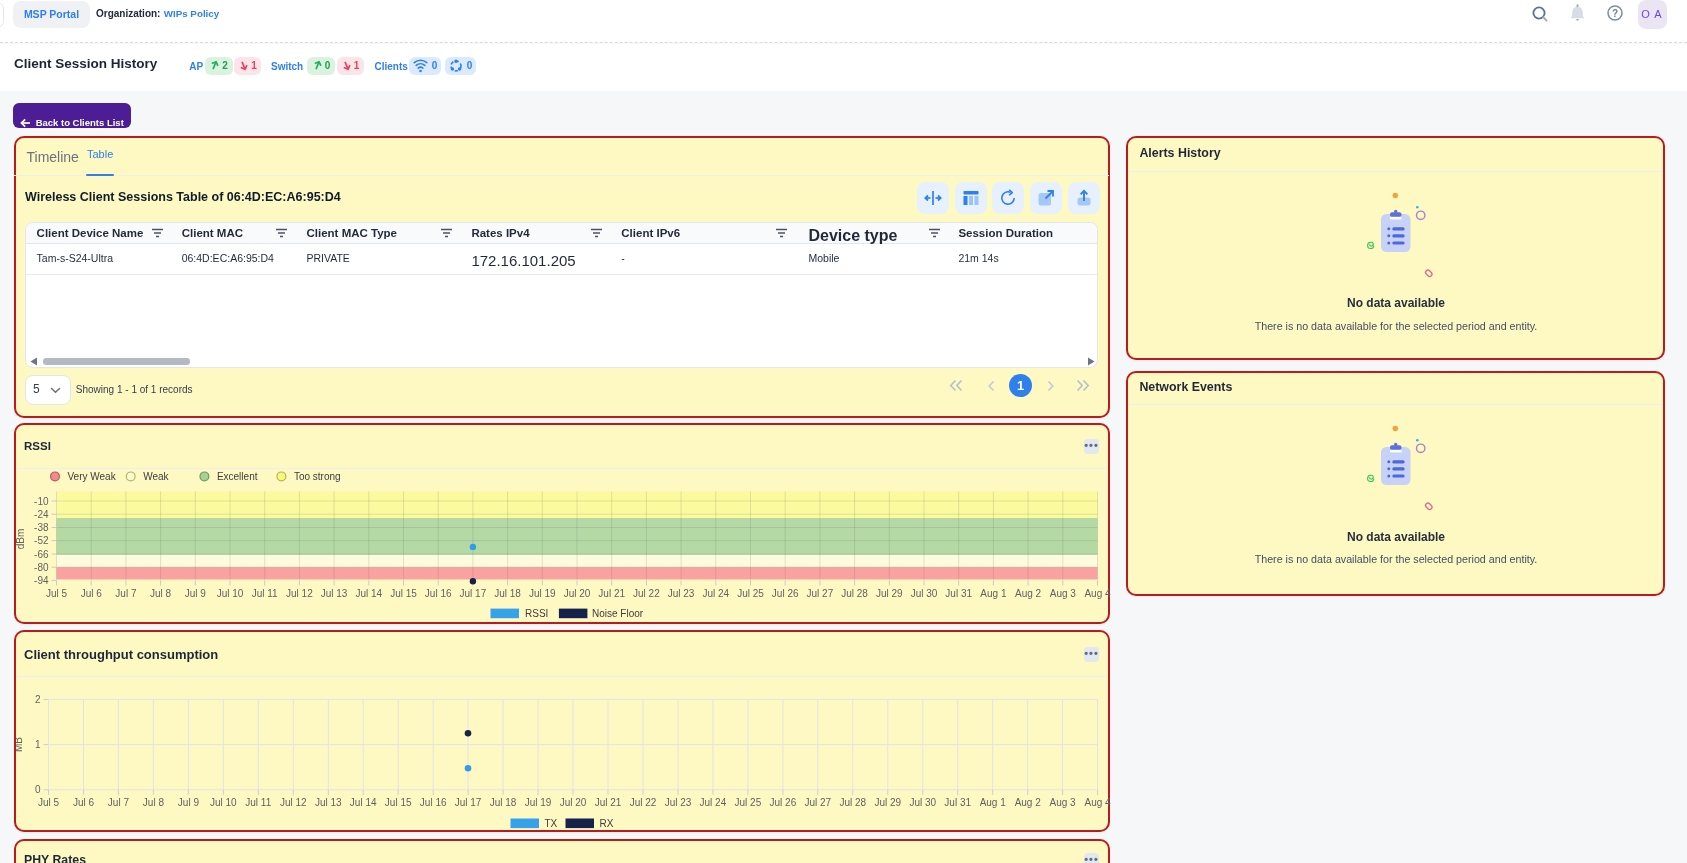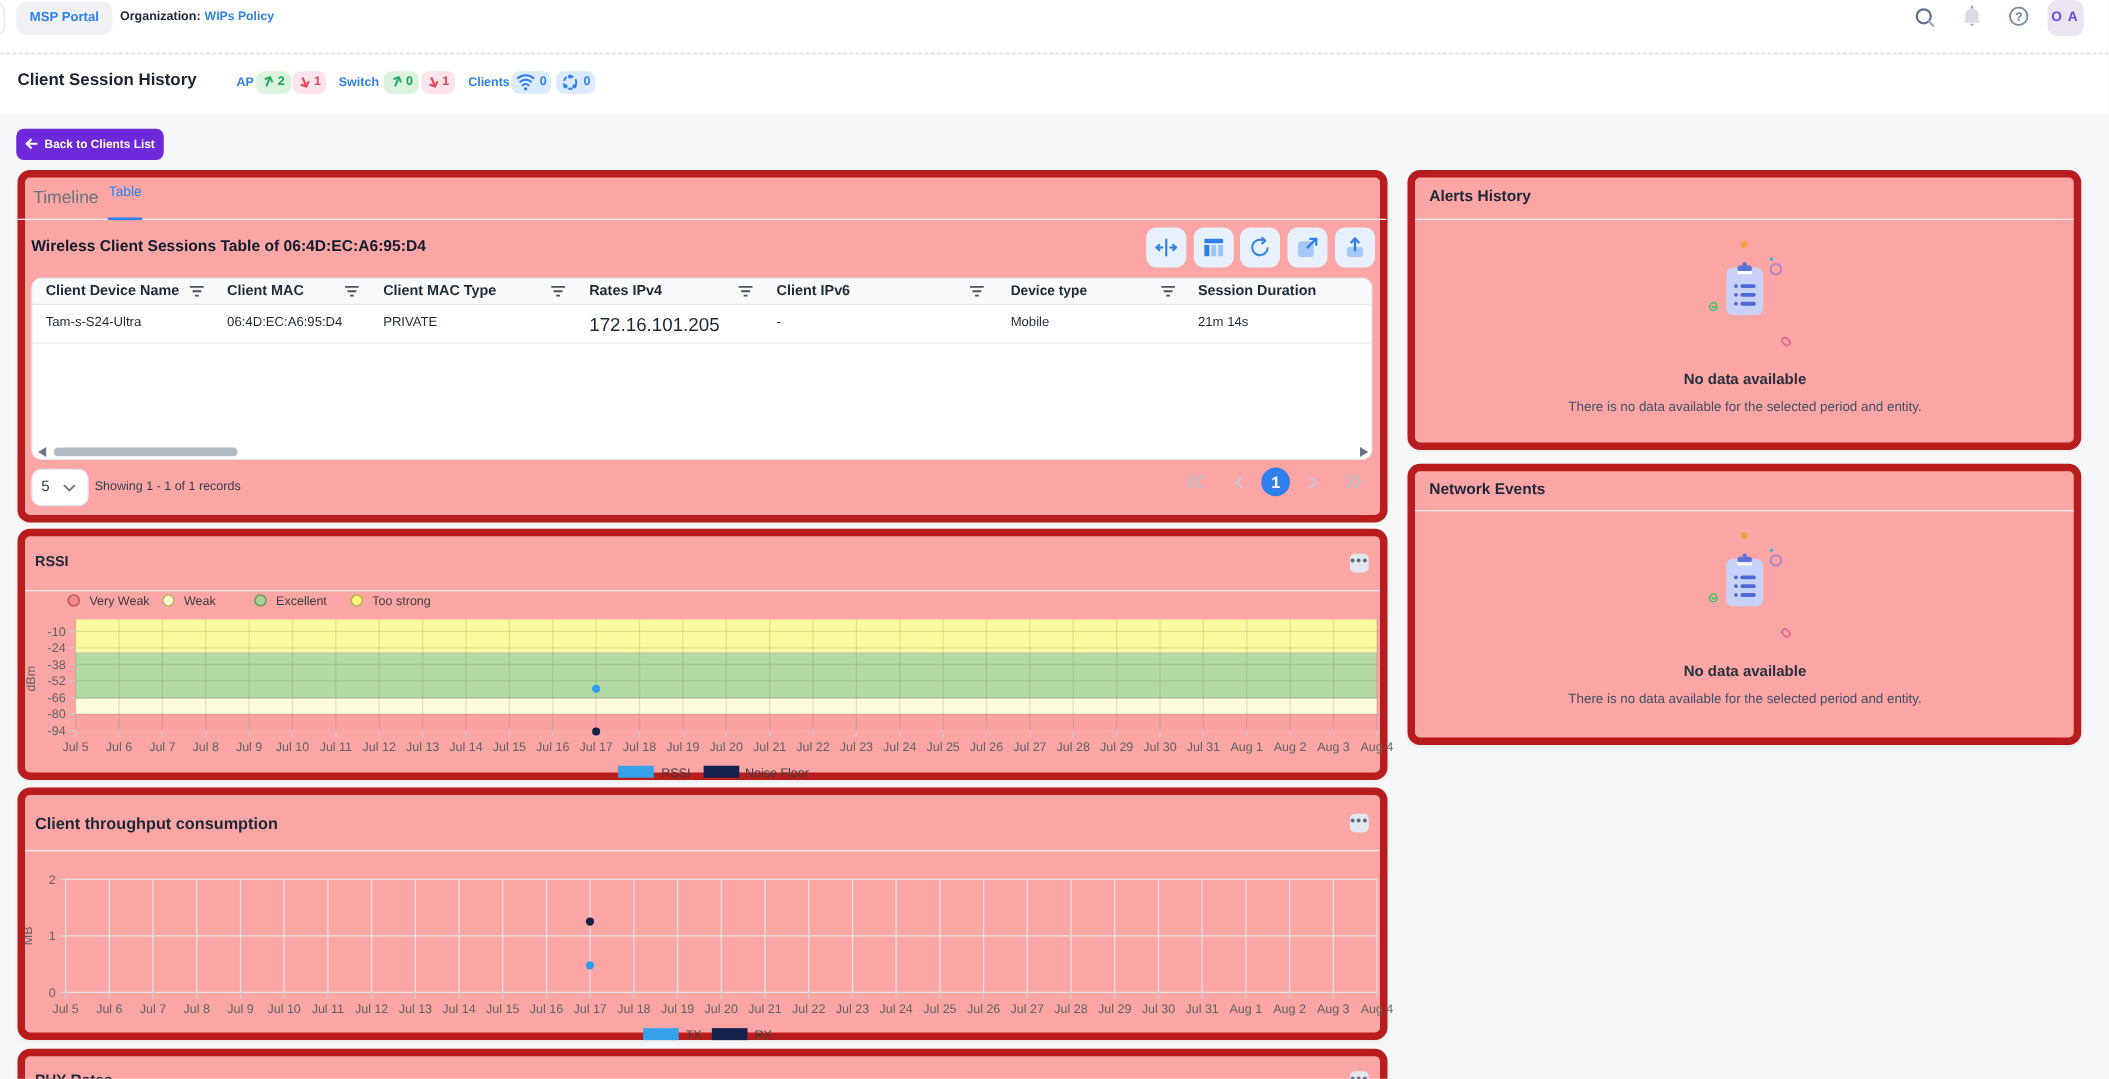--- a/index.html
+++ b/index.html
@@ -1,19 +1,19 @@
 <!DOCTYPE html>
 <html><head><meta charset="utf-8"><title>Client Session History</title>
 <style>
 *{margin:0;padding:0;box-sizing:border-box}
 html,body{width:1687px;height:863px;overflow:hidden}
 body{font-family:"Liberation Sans",sans-serif;background:#f6f7f9}
 #app{position:relative;width:1687px;height:863px;background:#f6f7f9}
 .abs{position:absolute}
-.card{position:absolute;background:#fca5a5;border:6px solid #b91c1c;border-radius:10px;box-shadow:0 1px 3px rgba(20,30,60,.05)}
+.card{position:absolute;background:#fef9c3;border:2px solid #b91c1c;border-radius:10px;box-shadow:0 1px 3px rgba(20,30,60,.05)}
 .ctitle{font-size:12.4px;font-weight:700;color:#1d2738}
 .menu-btn{position:absolute;width:15px;height:15px;background:#e3e7ee;border-radius:4px}
 .menu-btn span{display:block;text-align:center;line-height:13px;color:#5b6b85;font-size:11px;letter-spacing:1px;font-weight:700}
 .pill{position:absolute;height:17.5px;border-radius:6px;font-size:10px;font-weight:700;display:flex;align-items:center;justify-content:center;gap:2px}
 .bluechip{color:#2f80ed;font-weight:700;font-size:10px}
 </style></head><body>
 <div id="app">
 
 <div class="abs" style="left:0;top:0;width:1687px;height:43px;background:#fff;border-bottom:1px dashed #d6dbe4"></div>
 <div class="abs" style="left:-10px;top:2px;width:14px;height:26px;background:#fff;border:1px solid #e3e7ed;border-radius:8px"></div>
@@ -26,21 +26,21 @@
     </svg>
 <svg class="abs" style="left:1569px;top:4px" width="17" height="19" xmlns="http://www.w3.org/2000/svg">
 <rect x="7.6" y="0.5" width="1.8" height="3.5" fill="#97a2b4"></rect>
 <path d="M8.5 2.8 C5 2.8 3.2 5.6 3.2 8.6 L3.2 12 L1.6 14.2 L15.4 14.2 L13.8 12 L13.8 8.6 C13.8 5.6 12 2.8 8.5 2.8 Z" fill="#d8dce4"></path>
 <path d="M6.6 15 L10.4 15 L8.5 17.2 Z" fill="#aeb7c6"></path>
     </svg>
 <svg class="abs" style="left:1607px;top:5px" width="16" height="16" xmlns="http://www.w3.org/2000/svg">
 <circle cx="8" cy="8" r="7" fill="none" stroke="#7e8ca3" stroke-width="1.5"></circle>
 <text x="8" y="11.6" text-anchor="middle" font-size="10" font-weight="700" fill="#6f7e96" font-family="Liberation Sans,sans-serif">?</text>
     </svg>
-<div class="abs" style="left:1637.5px;top:0;width:29px;height:28.5px;background:#ebe5f3;border-radius:8px;line-height:28.5px;text-align:center;font-size:11px;font-weight:700;color:#6b46e5;letter-spacing:1px">O A</div>
+<div class="abs" style="left:1637.5px;top:0;width:29px;height:28.5px;background:#ebe5f3;border-radius:8px;line-height:28.5px;text-align:center;font-size:11px;font-weight:400;color:#6b46e5;letter-spacing:1px">O A</div>
 <div class="abs" style="left:0;top:44px;width:1687px;height:47px;background:#fff"></div>
 <div class="abs" style="left:14px;top:56px;font-size:13.5px;font-weight:700;color:#1c2433">Client Session History</div>
 <div class="abs bluechip" style="left:189.2px;top:61px">AP</div>
 <div class="pill" style="left:204.5px;top:57px;width:28px;background:#d9f3de;color:#1f9d57"><svg width="11" height="11" xmlns="http://www.w3.org/2000/svg">
         <g transform="rotate(22 5.5 5.5)">
           <line x1="5.5" y1="1.6" x2="5.5" y2="9.4" stroke="#27ae60" stroke-width="1.7"></line>
           <polyline points="2.2,4.6 5.5,1.4 8.8,4.6" fill="none" stroke="#27ae60" stroke-width="1.7" stroke-linejoin="round"></polyline>
         </g>
       </svg>2</div>
 <div class="pill" style="left:234px;top:57px;width:27px;background:#fce4ea;color:#e2445c"><svg width="11" height="11" xmlns="http://www.w3.org/2000/svg">
@@ -68,21 +68,21 @@
         <path d="M3.2 6.4 A6.5 6.5 0 0 1 11.8 6.4" fill="none" stroke="#2f80ed" stroke-width="1.6" stroke-linecap="round"></path>
         <path d="M5.2 9.2 A3.5 3.5 0 0 1 9.8 9.2" fill="none" stroke="#2f80ed" stroke-width="1.6" stroke-linecap="round"></path>
         <circle cx="7.5" cy="12" r="1.3" fill="#2f80ed"></circle>
       </svg>0</div>
 <div class="pill" style="left:445px;top:57px;width:31px;background:#dbeafe;color:#2f80ed;gap:4px"><svg width="14" height="14" xmlns="http://www.w3.org/2000/svg">
         <circle cx="7" cy="7" r="5" fill="none" stroke="#2f80ed" stroke-width="1.6" stroke-dasharray="3.4 2.2"></circle>
         <circle cx="3.4" cy="10" r="1.7" fill="#2f80ed"></circle>
         <circle cx="10.6" cy="10" r="1.7" fill="#2f80ed"></circle>
         <circle cx="7" cy="2.2" r="1.7" fill="#2f80ed"></circle>
       </svg>0</div>
-<div class="abs" style="left:13px;top:102.5px;width:117.5px;height:25px;background:#6d28d9;border-radius:6px;color:#fff;font-size:9.5px;font-weight:700;display:flex;align-items:center;justify-content:center;gap:5px;white-space:nowrap"><svg width="11" height="10" xmlns="http://www.w3.org/2000/svg">
+<div class="abs" style="left:13px;top:102.5px;width:117.5px;height:25px;background:#4c1d95;border-radius:6px;color:#fff;font-size:9.5px;font-weight:700;display:flex;align-items:flex-end;justify-content:center;gap:5px;white-space:nowrap"><svg width="11" height="10" xmlns="http://www.w3.org/2000/svg">
         <line x1="1.5" y1="5" x2="10" y2="5" stroke="#fff" stroke-width="1.7"></line>
         <polyline points="5.2,1.3 1.4,5 5.2,8.7" fill="none" stroke="#fff" stroke-width="1.7"></polyline>
       </svg>Back to Clients List</div>
 <div class="card" style="left:13.5px;top:135.5px;width:1096px;height:282px"></div>
 <div class="abs" style="left:26.5px;top:149px;font-size:14px;color:#6b7280">Timeline</div>
 <div class="abs" style="left:87px;top:148px;font-size:11px;color:#2f80ed">Table</div>
 <div class="abs" style="left:14px;top:175.4px;width:1095px;height:1px;background:#eceef2"></div>
 <div class="abs" style="left:85.5px;top:173.5px;width:28px;height:2.5px;background:#2f80ed;border-radius:2px"></div>
 <div class="abs" style="left:25px;top:190px;font-size:12.5px;font-weight:700;color:#101b2b">Wireless Client Sessions Table of 06:4D:EC:A6:95:D4</div>
 <div class="abs" style="left:917px;top:182px;width:32px;height:31.5px;background:#e7f0fd;border-radius:8px;display:flex;align-items:center;justify-content:center">
@@ -149,21 +149,21 @@
       <line x1="1" y1="1.5" x2="12" y2="1.5" stroke="#4a5361" stroke-width="1.5"></line>
       <line x1="3" y1="5" x2="10" y2="5" stroke="#4a5361" stroke-width="1.5"></line>
       <line x1="5" y1="8.5" x2="8" y2="8.5" stroke="#4a5361" stroke-width="1.5"></line>
     </svg>
 <div class="abs" style="left:621.3px;top:226.5px;font-size:11.5px;font-weight:600;color:#1f2937">Client IPv6</div>
 <svg width="13" height="10" style="position:absolute;left:775px;top:227.5px" xmlns="http://www.w3.org/2000/svg">
       <line x1="1" y1="1.5" x2="12" y2="1.5" stroke="#4a5361" stroke-width="1.5"></line>
       <line x1="3" y1="5" x2="10" y2="5" stroke="#4a5361" stroke-width="1.5"></line>
       <line x1="5" y1="8.5" x2="8" y2="8.5" stroke="#4a5361" stroke-width="1.5"></line>
     </svg>
-<div class="abs" style="left:808.5px;top:226.5px;font-size:11px;font-weight:600;color:#1f2937">Device type</div>
+<div class="abs" style="left:808.5px;top:226.5px;font-size:16px;font-weight:600;color:#1f2937">Device type</div>
 <svg width="13" height="10" style="position:absolute;left:928px;top:227.5px" xmlns="http://www.w3.org/2000/svg">
       <line x1="1" y1="1.5" x2="12" y2="1.5" stroke="#4a5361" stroke-width="1.5"></line>
       <line x1="3" y1="5" x2="10" y2="5" stroke="#4a5361" stroke-width="1.5"></line>
       <line x1="5" y1="8.5" x2="8" y2="8.5" stroke="#4a5361" stroke-width="1.5"></line>
     </svg>
 <div class="abs" style="left:958.4px;top:226.5px;font-size:11.5px;font-weight:600;color:#1f2937">Session Duration</div>
 <div class="abs" style="left:36.6px;top:252px;font-size:10.5px;color:#1f2937">Tam-s-S24-Ultra</div>
 <div class="abs" style="left:181.7px;top:252px;font-size:10.5px;color:#1f2937">06:4D:EC:A6:95:D4</div>
 <div class="abs" style="left:306.5px;top:252px;font-size:10.5px;color:#1f2937">PRIVATE</div>
 <div class="abs" style="left:471.4px;top:252px;font-size:15px;color:#1f2937">172.16.101.205</div>

